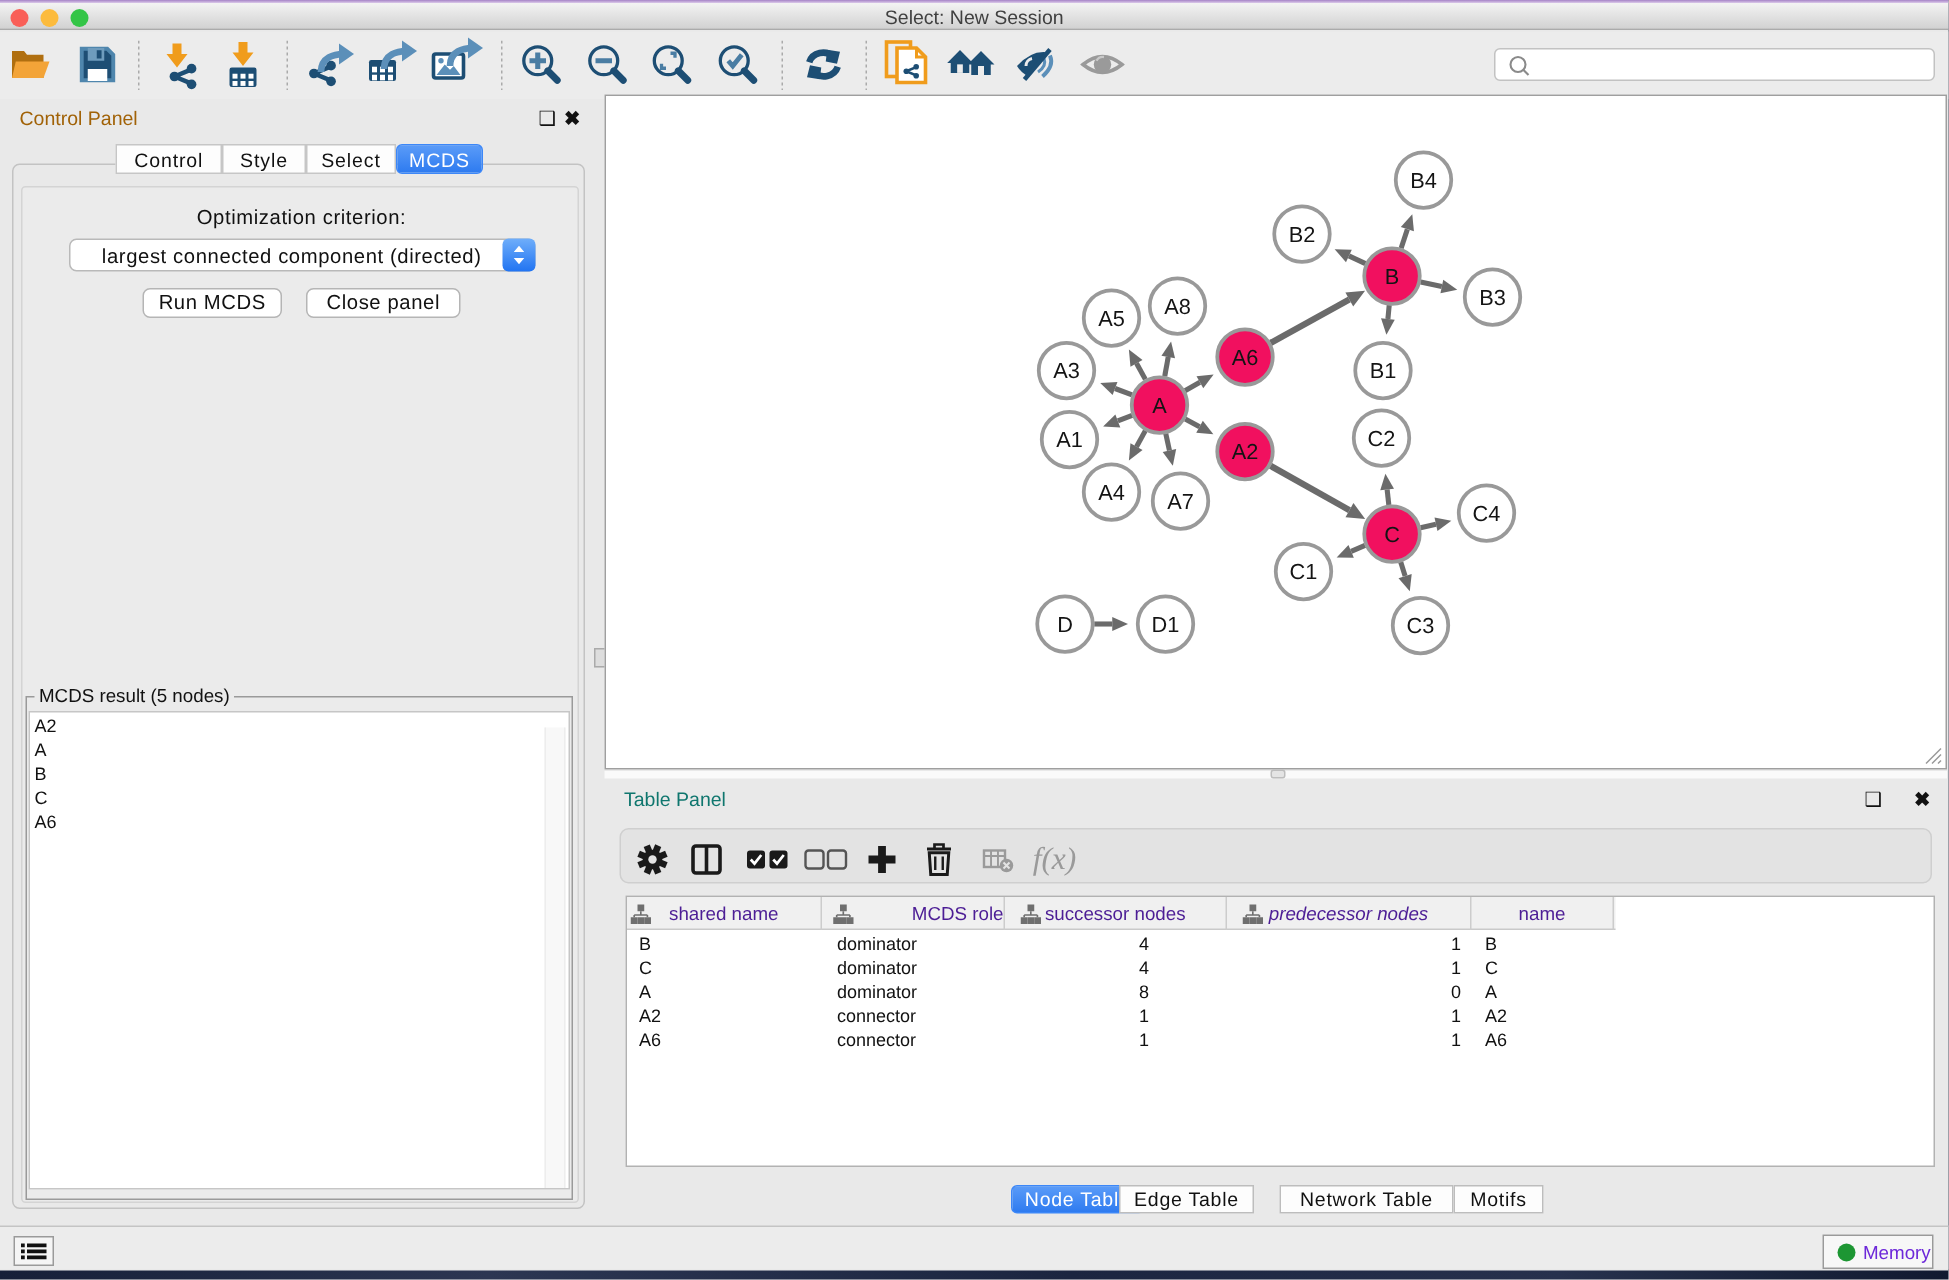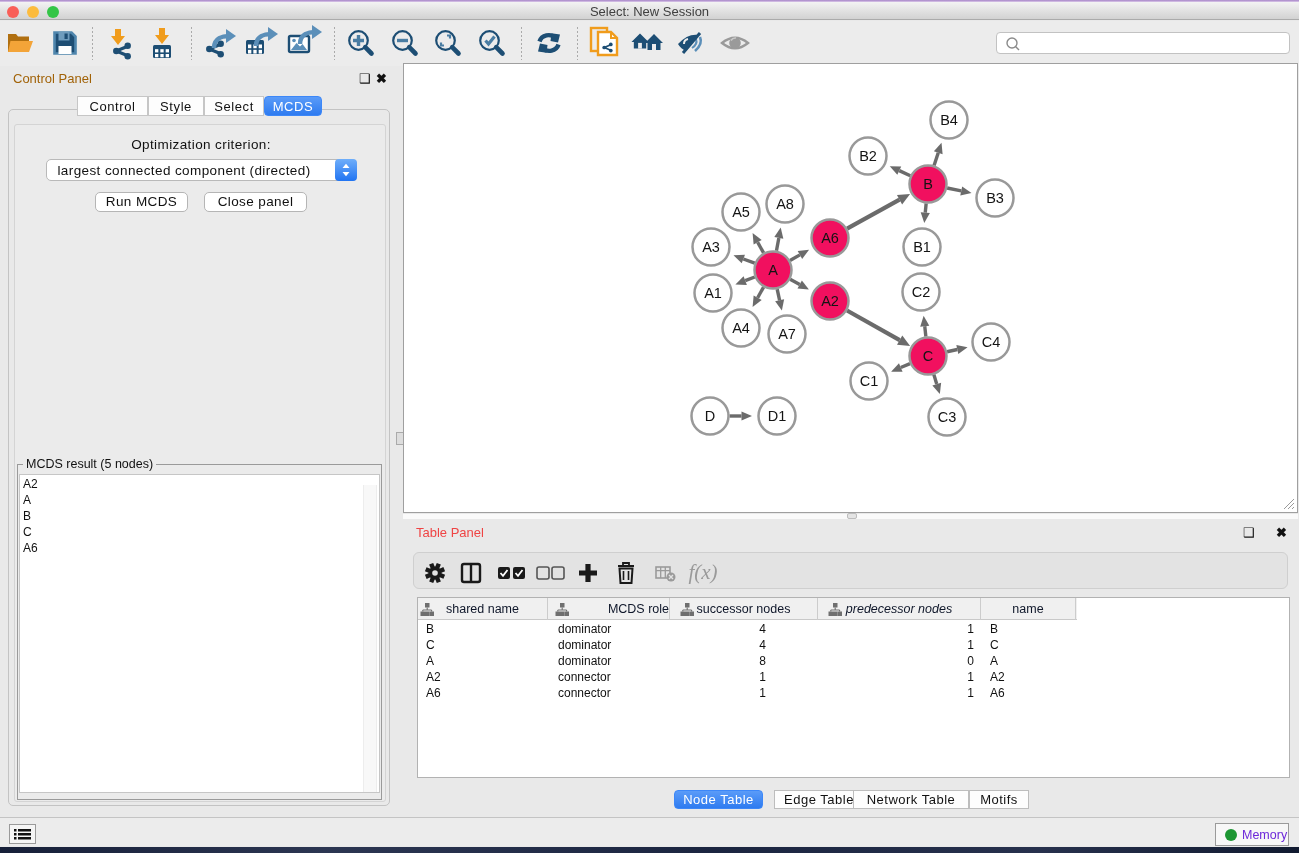--- a/index.html
+++ b/index.html
@@ -24,48 +24,48 @@
   .tab { position:absolute; top:0; height:20px; background:#fdfdfd; border:1px solid #c6c6c6;
      font-size:13px; color:#111; text-align:center; line-height:19px; letter-spacing:0.6px; }
   .tab.sel { background:linear-gradient(#5a9bf8,#2e7bf0); color:#fff; border:1px solid #3c87f8; border-radius:4px; }
   #cp-outer { position:absolute; left:8px; top:109px; width:382px; height:697px;
      border:1px solid #c3c3c3; border-radius:5px; background:#e9e9e9; }
   #cp-inner { position:absolute; left:5px; top:14px; width:372px; height:678px;
      border:1px solid #d4d4d4; border-radius:3px; background:#ebebeb; }
   #opt-label { position:absolute; left:0; top:12px; width:372px; text-align:center; font-size:13.5px; color:#111; letter-spacing:0.4px; }
   #dropdown { position:absolute; left:31px; top:34px; width:311px; height:22px; background:#fff;
      border:1px solid #b9b9b9; border-radius:5px; font-size:13.5px; color:#111; }
-  #dd-text { position:absolute; left:0; top:3px; width:274px; text-align:center; letter-spacing:0.4px; }
+  #dd-text { position:absolute; left:0; top:3px; width:274px; text-align:right; letter-spacing:0.4px; }
   #dd-btn { position:absolute; right:-1px; top:-1px; width:22px; height:22px; border-radius:4px;
      background:linear-gradient(#6faefa,#2174f2); }
   .btn { position:absolute; top:67px; height:20px; background:#fff; border:1px solid #b5b5b5;
      border-radius:5px; font-size:13.5px; color:#111; text-align:center; line-height:18px; letter-spacing:0.4px; }
   #fieldset { position:absolute; left:2px; top:339px; width:365px; height:336px;
      border:1px solid #9a9a9a; }
   #legend { position:absolute; left:5px; top:-8px; background:#ebebeb; padding:0 3px; font-size:12.5px; color:#111; }
   #listbox { position:absolute; left:1px; top:9px; width:361px; height:319px; background:#fff;
      border:1px solid #c6c6c6; font-size:12px; color:#111; }
   #listbox .li { padding:1.5px 0 1.5px 3px; height:16px; }
   #lb-scroll { position:absolute; right:2px; top:10px; width:14px; height:307px; background:#f8f8f8; border-left:1px solid #ededed; border-right:1px solid #ededed;}
   
   #grip1 { position:absolute; left:396px; top:432px; width:9px; height:13px; background:#ddd; border:1px solid #aaa; }
   
   #netwin { position:absolute; left:403px; top:63px; width:895px; height:450px;
      border:1px solid #9f9f9f; background:#fff; }
   #net-tb { position:absolute; left:0; top:0; width:893px; height:20px;
      background:linear-gradient(#f3f3f3,#d3d3d3); border-bottom:1px solid #ababab; }
   #net-title { position:absolute; left:0; top:3px; width:893px; text-align:center; font-size:13px; color:#2e2e2e; }
   
-  #tp-title { position:absolute; left:416px; top:525px; font-size:13px; color:#ef4444; }
+  #tp-title { position:absolute; left:416px; top:525px; font-size:13px; color:#0f766e; }
   #tp-toolbar { position:absolute; left:413px; top:552px; width:875px; height:37px;
      background:#e3e3e3; border:1px solid #cfcfcf; border-radius:6px; }
   #tbl { position:absolute; left:417px; top:597px; width:873px; height:181px; background:#fff;
      border:1px solid #b2b2b2; }
   #tbl-head { position:absolute; left:0; top:0; width:659px; height:22px; background:#f0f0f0;
-     border-bottom:1px solid #c9c9c9; font-size:12.5px; color:#0f172a; }
+     border-bottom:1px solid #c9c9c9; font-size:12.5px; color:#4c1d95; }
   .hcol { position:absolute; top:0; height:22px; border-right:1px solid #cccccc; text-align:center; line-height:22px; }
   .cell { position:absolute; font-size:12px; color:#111; height:16px; line-height:16px; }
   #bot-tabs { position:absolute; top:790px; left:674px; height:19px; }
   .btab { position:absolute; top:0; height:19px; background:#fdfdfd; border:1px solid #bdbdbd;
      font-size:13px; color:#111; text-align:center; line-height:18px; letter-spacing:0.5px; }
   .btab.sel { background:linear-gradient(#5a9bf8,#2e7bf0); color:#fff; border-color:#3c87f8; border-radius:4px; }
   
   #statusbar { position:absolute; left:0; top:817px; width:1299px; height:29px; background:#ececec;
      border-top:1px solid #c4c4c4; }
   #listbtn { position:absolute; left:9px; top:6px; width:27px; height:20px; background:#f5f5f5;
@@ -478,21 +478,21 @@
       <div class="cell" style="top:71px;left:572px;">A2</div>
       <div class="cell" style="top:87px;left:8px;">A6</div>
       <div class="cell" style="top:87px;left:140px;">connector</div>
       <div class="cell" style="top:87px;left:252px; width:96px; text-align:right;">1</div>
       <div class="cell" style="top:87px;left:400px; width:156px; text-align:right;">1</div>
       <div class="cell" style="top:87px;left:572px;">A6</div>
     </div>
 </div>
 <div id="bot-tabs">
   <div class="btab sel" style="left:0; width:89px;">Node Table</div>
-  <div class="btab" style="left:100px; width:90px;">Edge Table</div>
+  <div class="btab" style="left:72px; width:90px;">Edge Table</div>
   <div class="btab" style="left:179px; width:116px;">Network Table</div>
   <div class="btab" style="left:295px; width:60px;">Motifs</div>
 </div>
 
 <div id="statusbar">
   <div id="listbtn">
     <svg width="25" height="18">
       <rect x="4" y="4" width="2.5" height="2.5" fill="#111"></rect>
         <rect x="8" y="4" width="13" height="2.5" fill="#111"></rect>
       <rect x="4" y="8" width="2.5" height="2.5" fill="#111"></rect>

